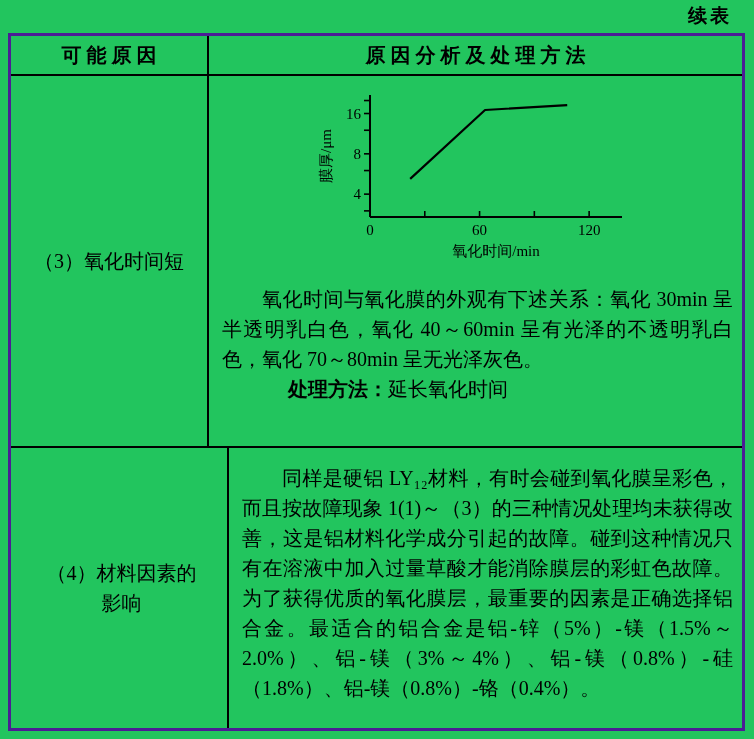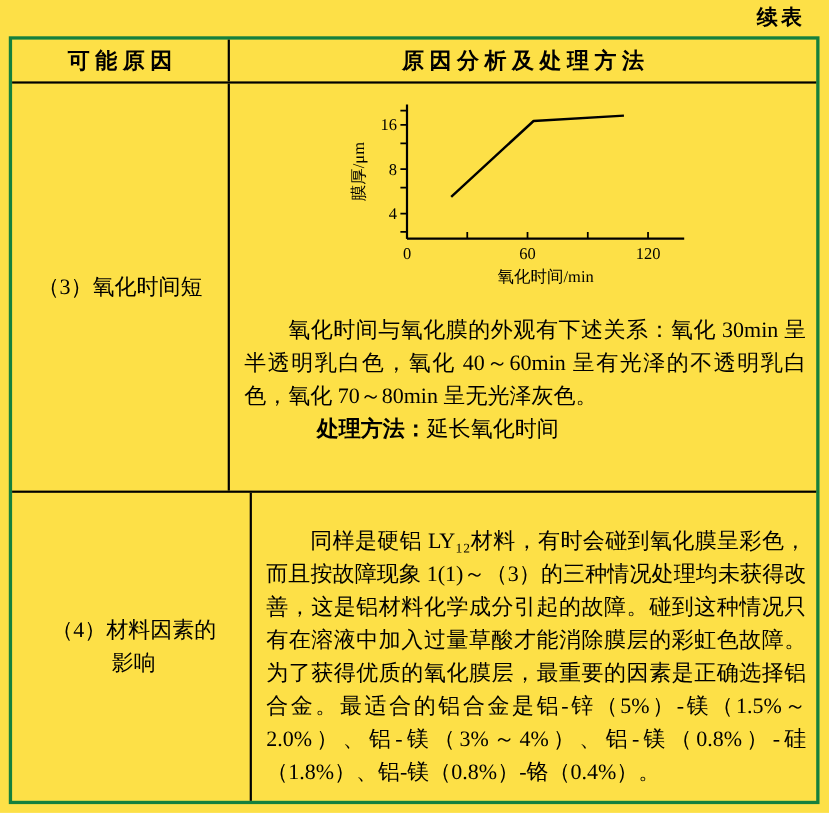--- a/index.html
+++ b/index.html
@@ -1,30 +1,30 @@
 <!DOCTYPE html>
 <html><head>
 <meta charset="utf-8">
 <style>
   html,body{margin:0;padding:0;background:#fff;}
   .page{
     position:relative;
     width:754px;height:739px;
-    background:#fde047;color:#000;
+    background:#22c55e;color:#000;
     font-family:"Liberation Serif","DejaVu Serif",serif;
     overflow:hidden;
   }
   .continued{
     position:absolute;top:3px;right:22px;
     font-size:19px;font-weight:bold;letter-spacing:3px;
   }
   .doc-table{
     position:absolute;left:8px;top:33px;
     width:737px;height:698px;
-    border:3px solid #15803d;box-sizing:border-box;
+    border:3px solid #4c1d95;box-sizing:border-box;
     display:flex;flex-direction:column;
   }
   .row{display:flex;border-bottom:2px solid #000;}
   .row:last-child{border-bottom:none;}
   .col1{
     width:198px;flex:0 0 auto;
     border-right:2px solid #000;box-sizing:border-box;
   }
   .col2{flex:1 1 auto;box-sizing:border-box;min-width:0;}
   .thead{height:38px;flex:0 0 auto;}
@@ -48,21 +48,21 @@
   .fig-caption{
     font-weight:bold;font-size:19px;margin-top:1px;letter-spacing:1px;
   }
   .para{
     margin:13px 0 0 0;
     text-indent:2em;
     text-align:justify;text-align-last:left;
   }
   .treatment{margin:0;text-indent:2em;}
   .treatment b{font-weight:bold;margin-left:26px;}
-  .analysis-2{padding-top:22px;}
+  .analysis-2{padding-top:8px;}
   .analysis-2 .para{margin-top:7px;}
   svg text{font-family:"Liberation Serif","DejaVu Serif",serif;fill:#000;}
 </style>
 </head>
 <body>
 
 <div class="page">
 
   <div class="continued">续表</div>
 

